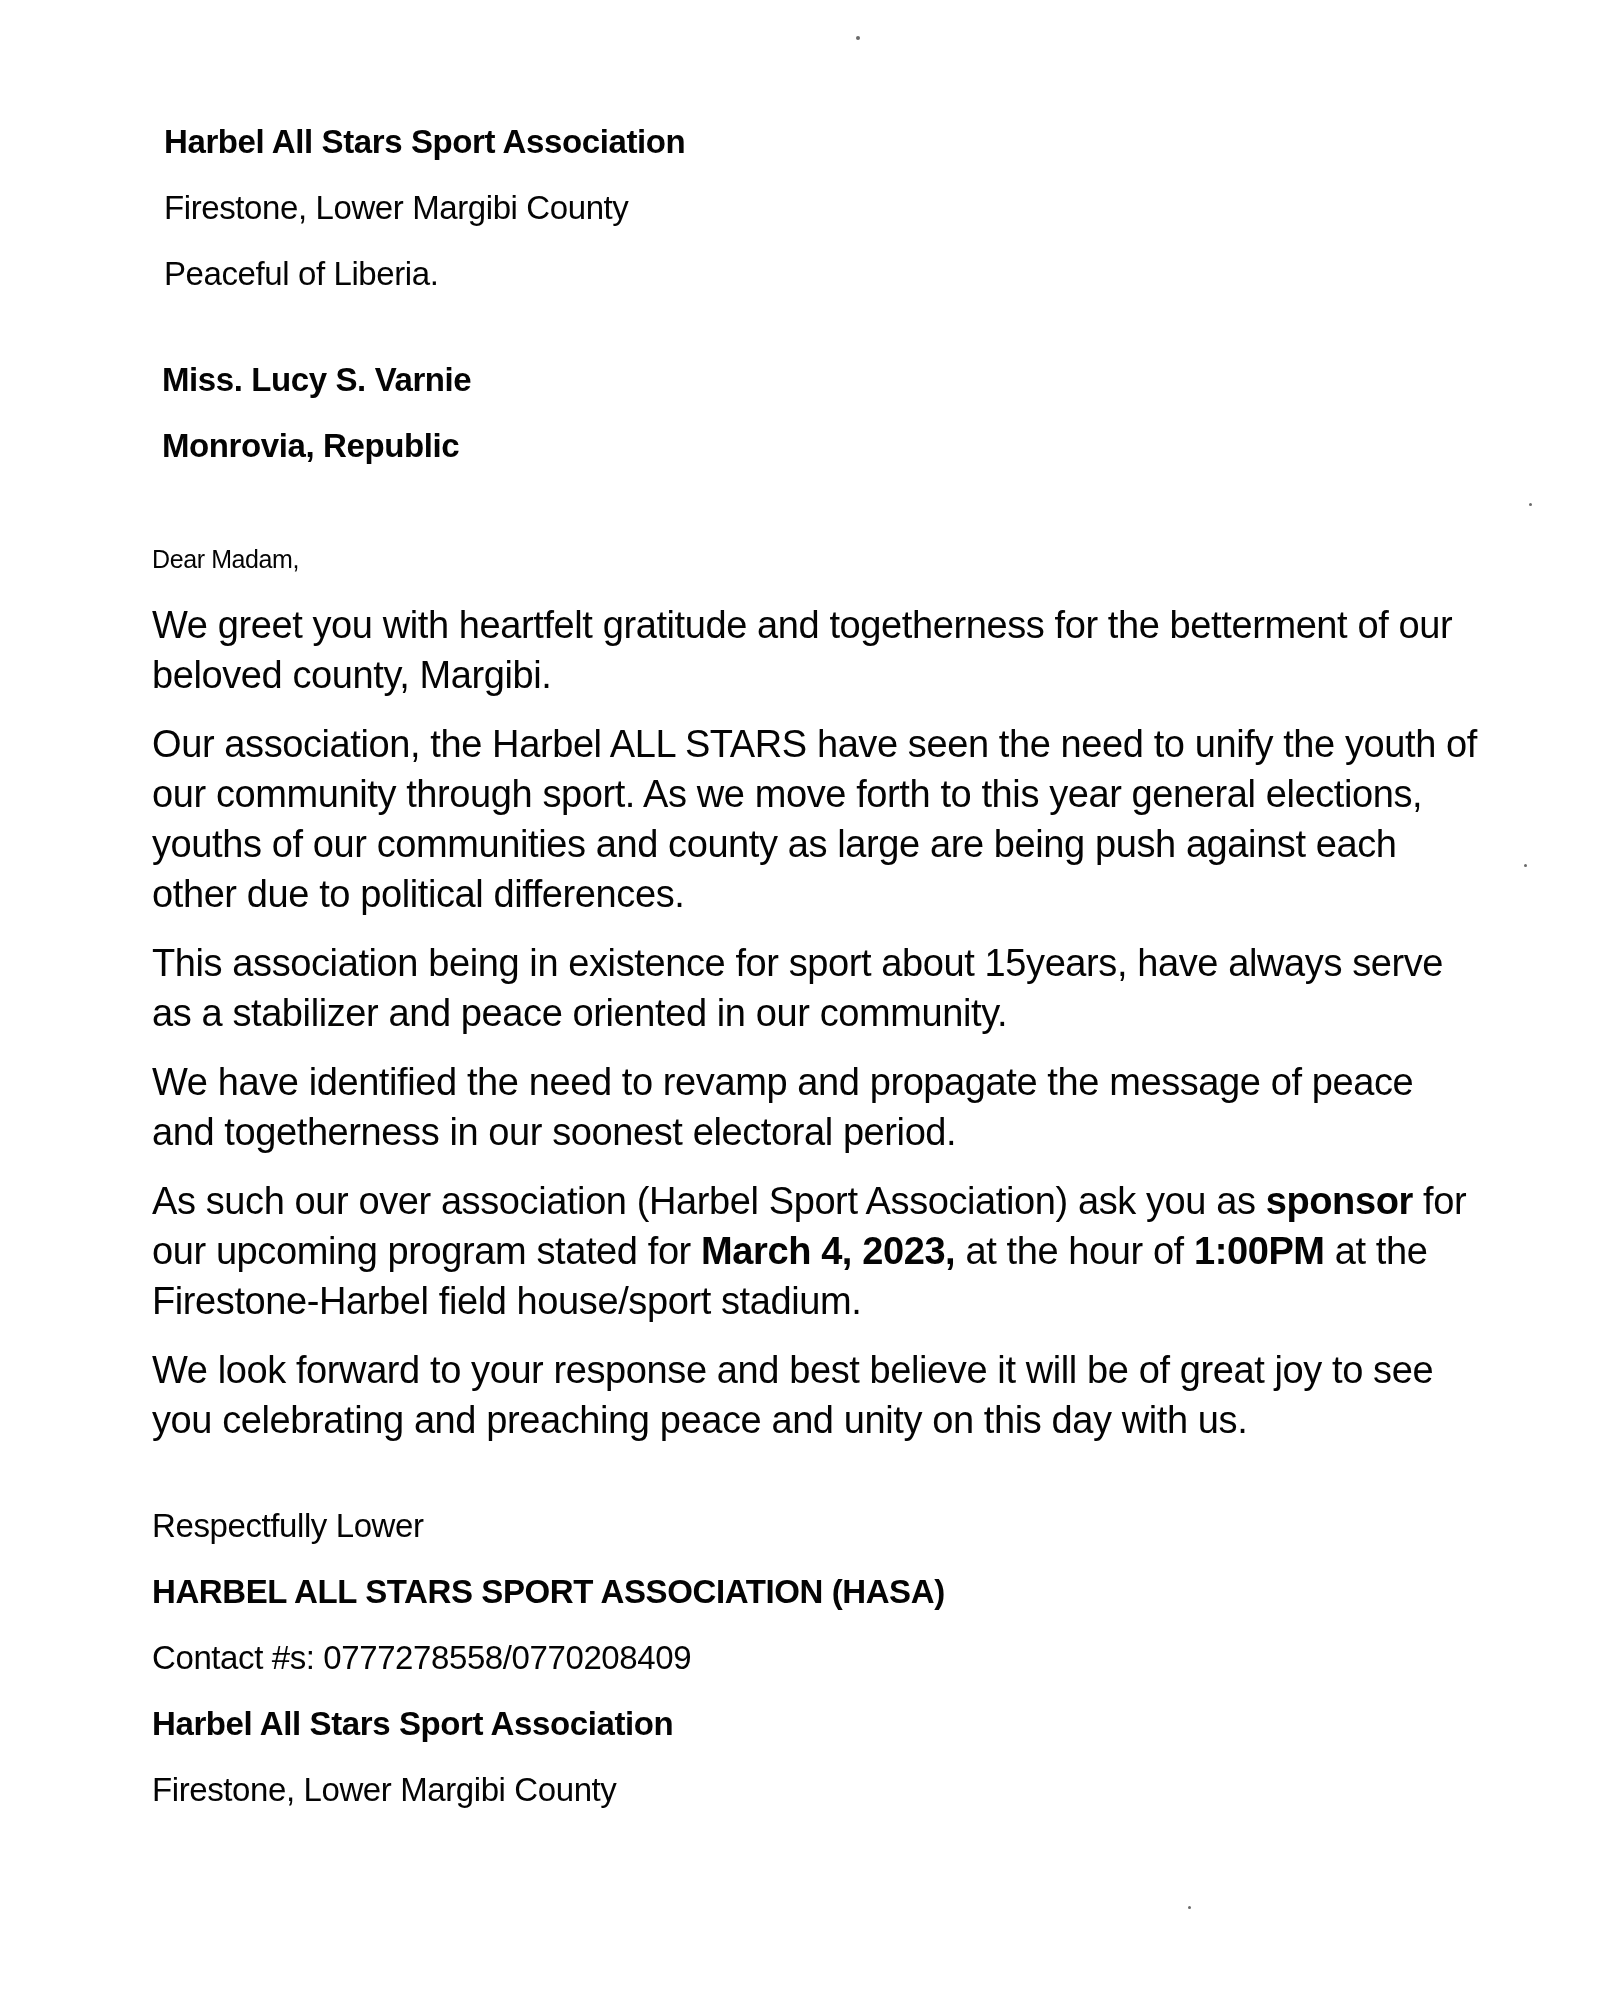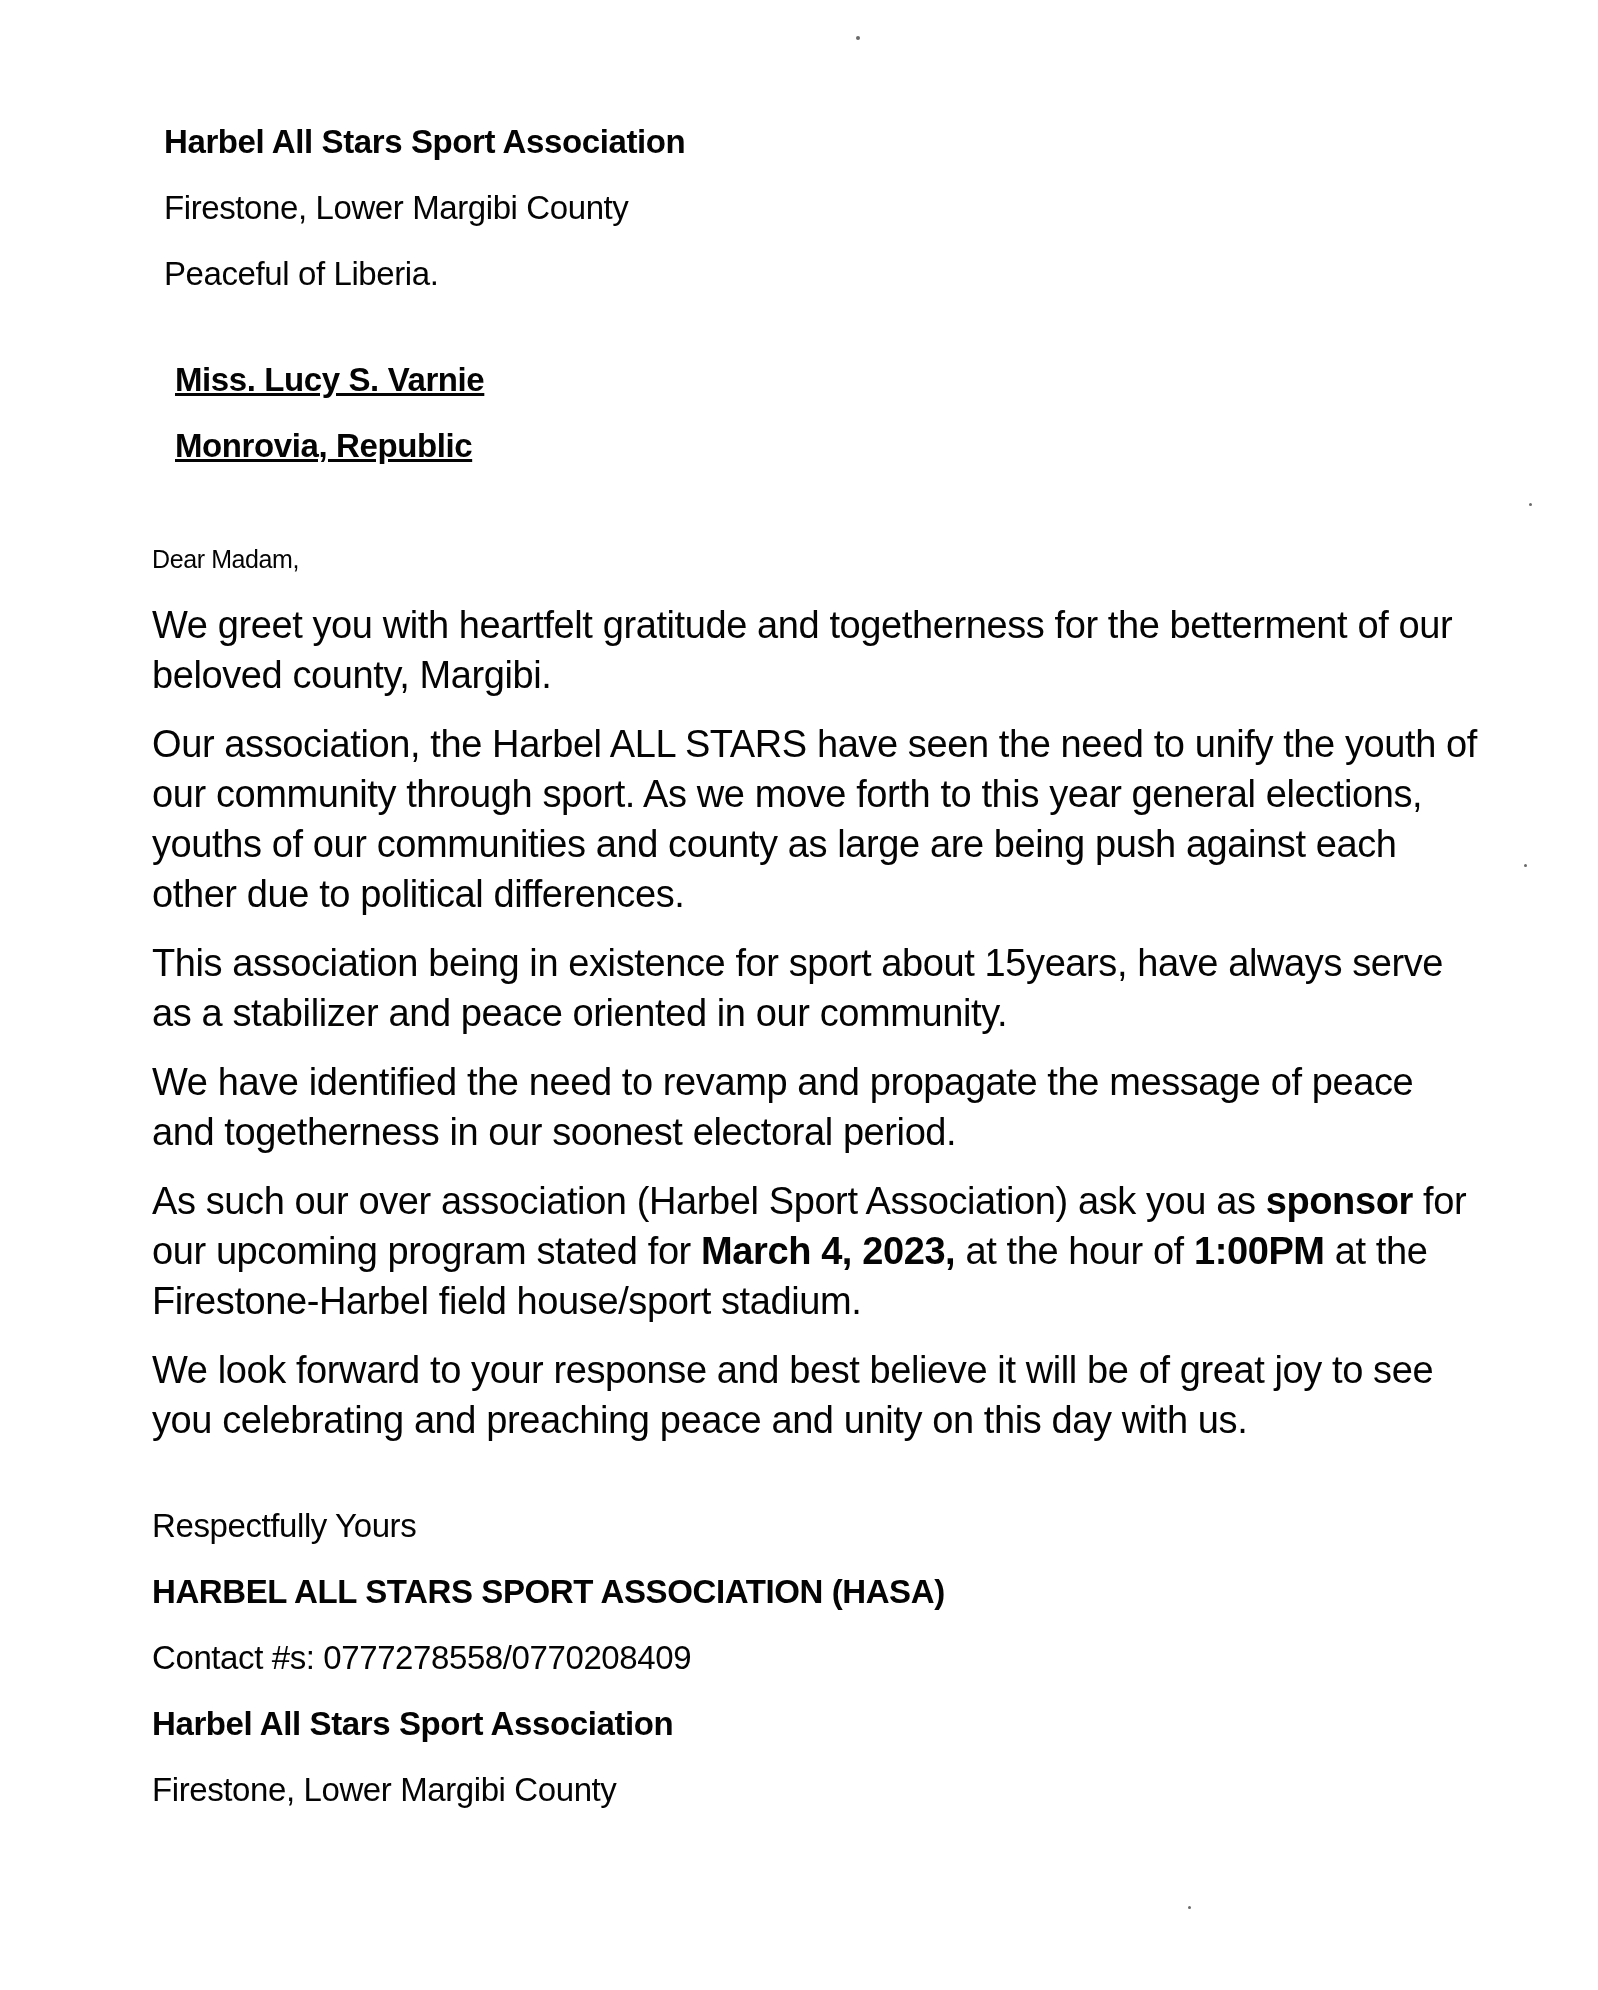--- a/index.html
+++ b/index.html
@@ -25,21 +25,21 @@
   .sender { margin-left: 12px; }
   .sender p {
     font-size: 33px;
     line-height: 40px;
     margin-bottom: 26px;
   }
   .bold { font-weight: bold; }
   .date { white-space: pre-wrap; }
 
   
-  .recipient { margin-top: 66px; margin-left: 23px; text-decoration: underline; }
+  .recipient { margin-top: 66px; margin-left: 10px; }
   .recipient p {
     font-size: 33px;
     line-height: 40px;
     font-weight: bold;
     margin-bottom: 26px;
   }
 
   
   .salutation {
     margin-top: 68px;
@@ -100,20 +100,20 @@
   <section class="body-text">
     <p>We greet you with heartfelt gratitude and togetherness for the betterment of our beloved county, Margibi.</p>
     <p>Our association, the Harbel ALL STARS have seen the need to unify the youth of our community through sport. As we move forth to this year general elections, youths of our communities and county as large are being push against each other due to political differences.</p>
     <p>This association being in existence for sport about 15years, have always serve as a stabilizer and peace oriented in our community.</p>
     <p>We have identified the need to revamp and propagate the message of peace and togetherness in our soonest electoral period.</p>
     <p><span>As such our over association (Harbel Sport Association) ask you as </span><strong>sponsor</strong><span> for our upcoming program stated for </span><strong>March 4, 2023,</strong><span> at the hour of </span><strong>1:00PM</strong><span> at the Firestone-Harbel field house/sport stadium.</span></p>
     <p>We look forward to your response and best believe it will be of great joy to see you celebrating and preaching peace and unity on this day with us.</p>
   </section>
 
   <footer class="closing">
-    <p>Respectfully Yours</p>
+    <p>Respectfully Lower</p>
     <p class="caps-bold">HARBEL ALL STARS SPORT ASSOCIATION (HASA)</p>
     <p>Contact #s: 0777278558/0770208409</p>
     <p class="bold">Harbel All Stars Sport Association</p>
     <p>Firestone, Lower Margibi County</p>
   </footer>
 
 </div>
 
 </body></html>

